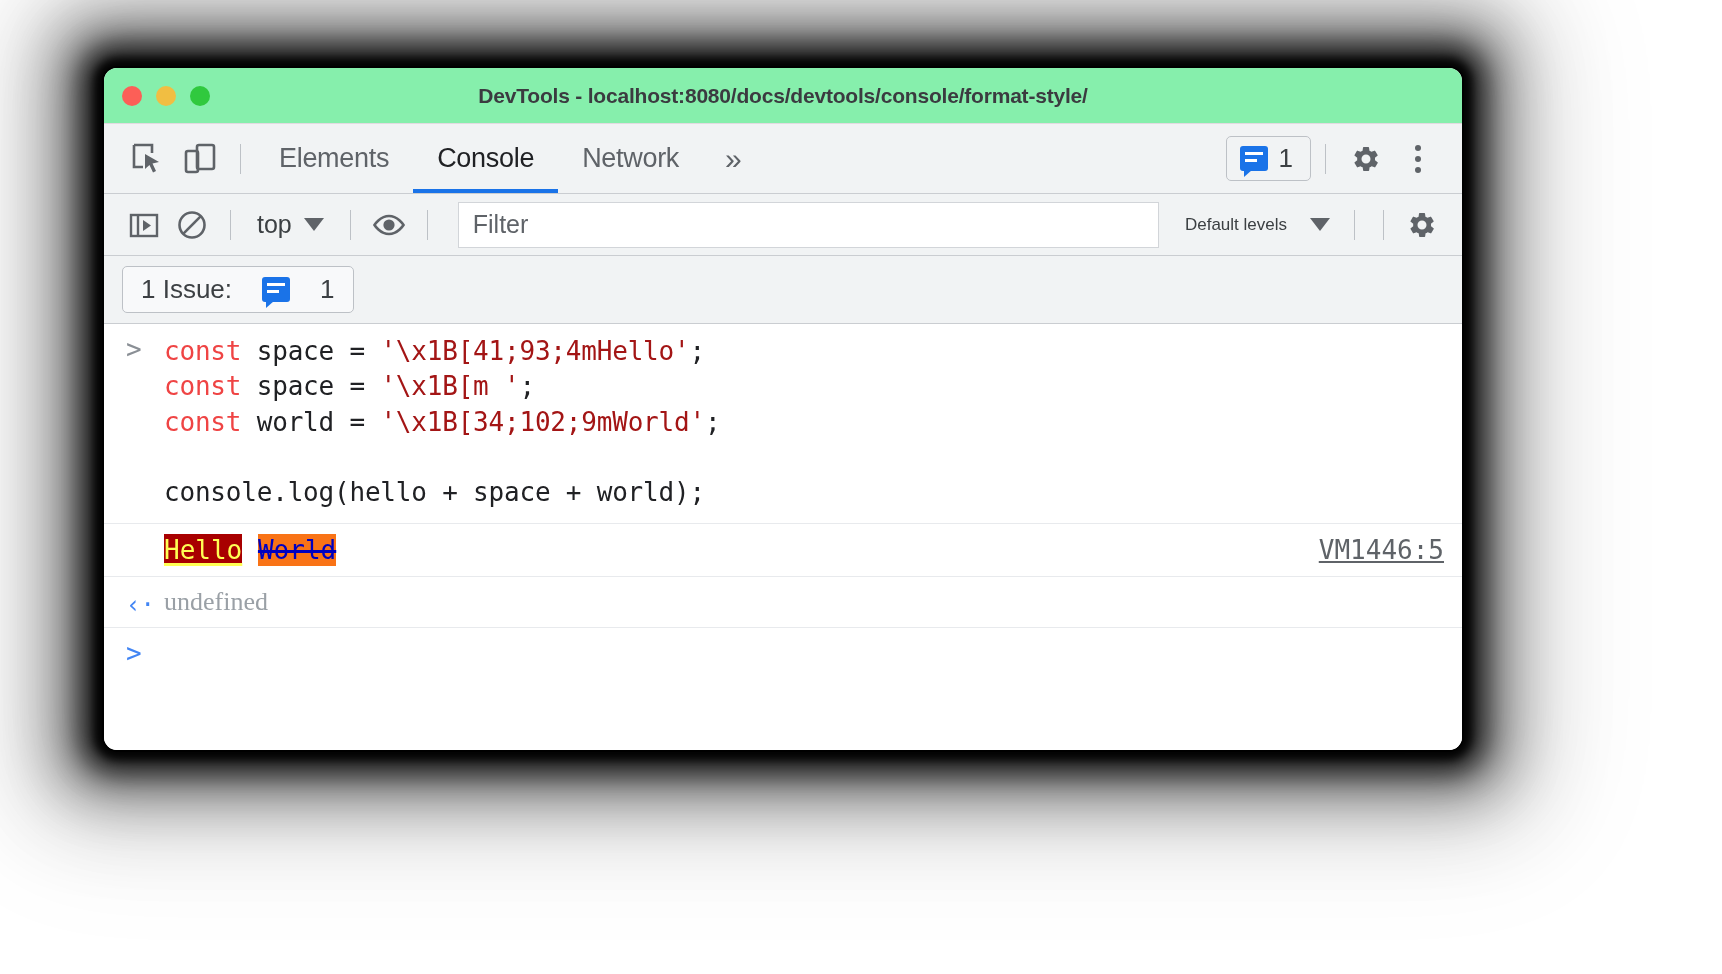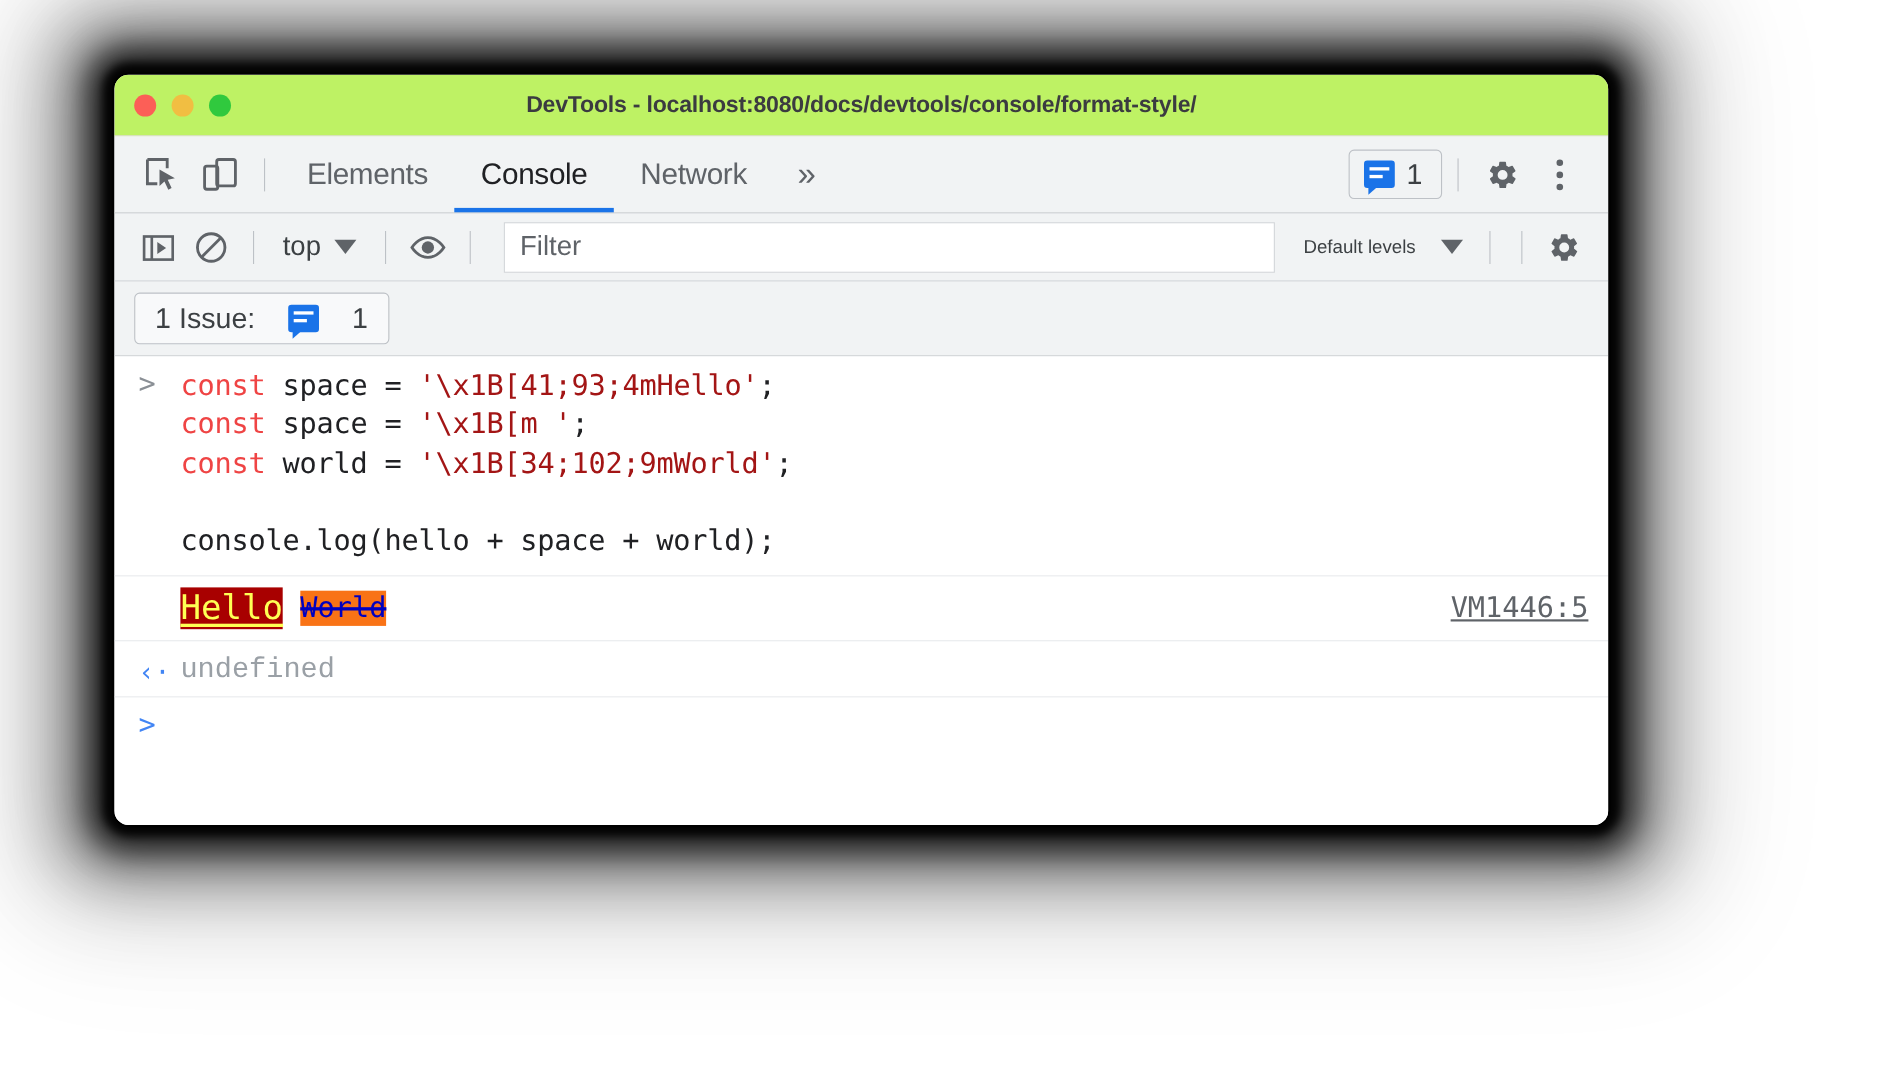--- a/index.html
+++ b/index.html
@@ -45,21 +45,21 @@
     height: 682px;
     border-radius: 13px;
     overflow: hidden;
     background: #ffffff;
   }
 
   
   .titlebar {
     position: relative;
     height: 55px;
-    background: #bef264;
+    background: #86efac;
     display: flex;
     align-items: center;
     border-bottom: 1px solid #e2dbe1;
   }
   .traffic {
     position: absolute;
     left: 18px;
     top: 50%;
     transform: translateY(-50%);
     display: flex;
@@ -324,21 +324,21 @@
     border-bottom: 1px solid #e8eaed;
     box-sizing: border-box;
     min-height: 52px;
   }
   .ansi-hello {
     background: #a80000;
     color: #ffff54;
     text-decoration: underline;
     text-decoration-thickness: 3px;
     text-underline-offset: 4px;
-    font-size: 31px;
+    font-size: 26px;
     font-family: "DejaVu Sans Mono", "Liberation Mono", monospace;
     padding: 1px 0;
   }
   .ansi-space {
     font-size: 26px;
     font-family: "DejaVu Sans Mono", "Liberation Mono", monospace;
   }
   .ansi-world {
     background: #54fc54;
     color: #0000c0;
@@ -358,21 +358,21 @@
   .undef-row {
     position: relative;
     padding: 10px 18px 10px 60px;
     border-bottom: 1px solid #e8eaed;
     box-sizing: border-box;
     min-height: 50px;
   }
   .undef-text {
     font-size: 26px;
     color: #9aa0a6;
-    font-family: Liberation Mono, monospace;
+    font-family: Liberation Serif, serif;
   }
   .prompt-row {
     position: relative;
     padding: 12px 18px 12px 60px;
     min-height: 46px;
     box-sizing: border-box;
   }
   .prompt-caret {
     position: absolute;
     left: 22px;

